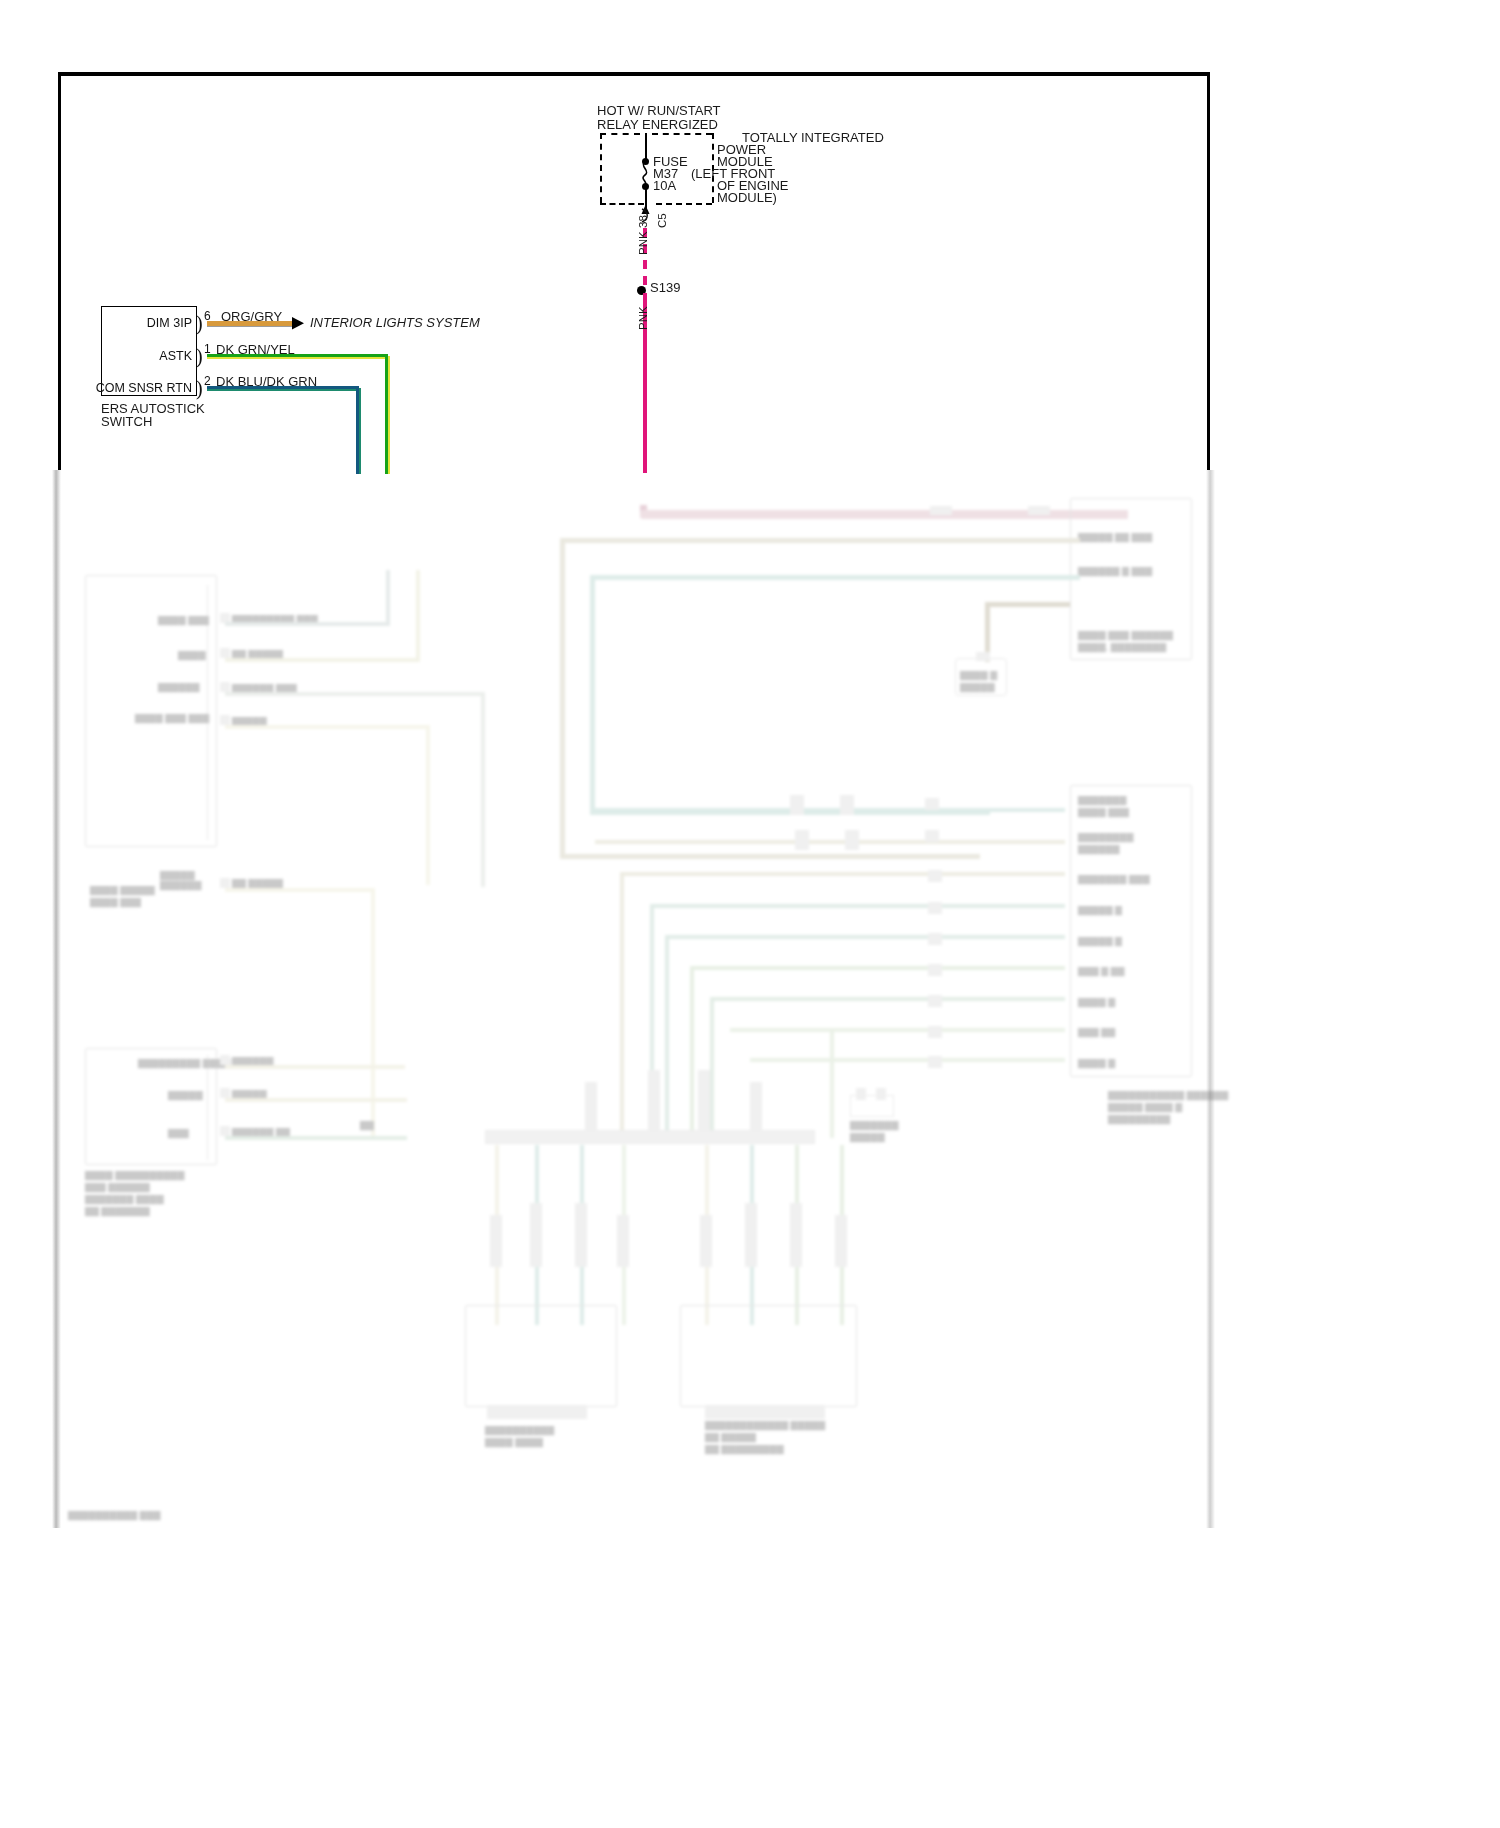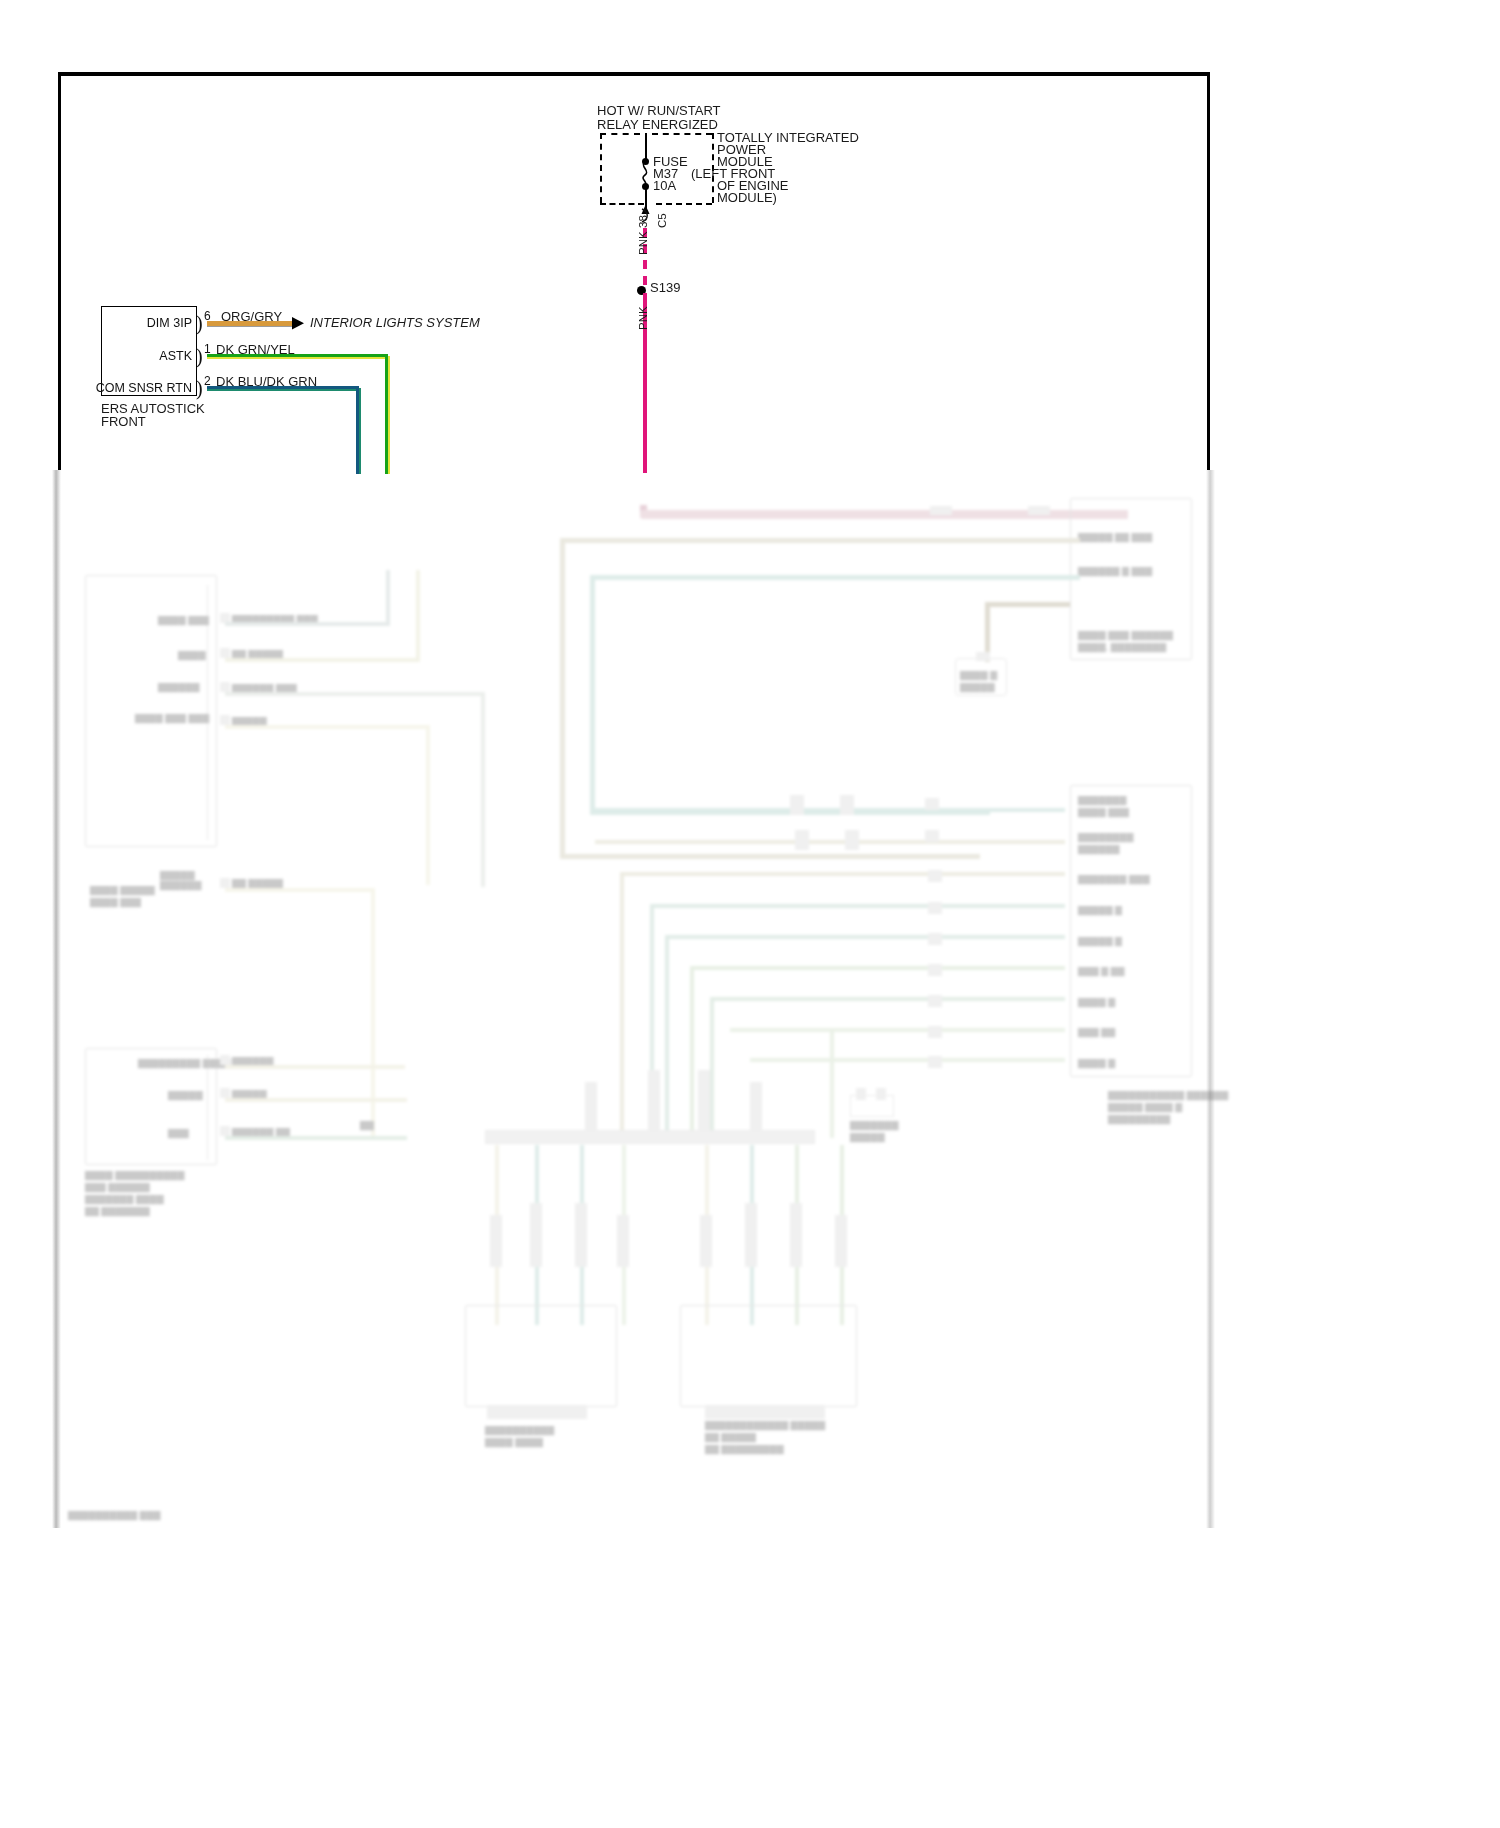--- a/index.html
+++ b/index.html
@@ -84,21 +84,21 @@
 
   <svg class="abs" style="left:636px;top:162px;" width="20" height="24">
     <path d="M9,0 C3,4 15,9 9,13 C3,17 13,20 9,24" stroke="#000" stroke-width="1.6" fill="none"></path>
   </svg>
   <div class="fuse-dot" style="left:642px;top:183px;"></div>
 
   <div class="abs txt" style="left:653px;top:155px;">FUSE</div>
   <div class="abs txt" style="left:653px;top:167px;">M37</div>
   <div class="abs txt" style="left:653px;top:179px;">10A</div>
 
-  <div class="abs txt" style="left:717px;top:131px;">TOTALLY INTEGRATED</div>
+  <div class="abs txt" style="left:742px;top:131px;">TOTALLY INTEGRATED</div>
   <div class="abs txt" style="left:717px;top:143px;">POWER</div>
   <div class="abs txt" style="left:717px;top:155px;">MODULE</div>
   <div class="abs txt" style="left:691px;top:167px;">(LEFT FRONT</div>
   <div class="abs txt" style="left:717px;top:179px;">OF ENGINE</div>
   <div class="abs txt" style="left:717px;top:191px;">MODULE)</div>
 
   <div class="blk-line" style="left:645px;top:187px;height:23px;"></div>
   <svg class="abs" style="left:639px;top:202px;" width="14" height="14">
     <path d="M6.5,12 L2.5,3 L10.5,3 Z" fill="#000" transform="rotate(180 6.5 7.5)"></path>
   </svg>
@@ -148,21 +148,21 @@
   <div class="conn-paren" style="left:196px;top:378px;">)</div>
   <div class="pinnum" style="left:204px;top:374px;">2</div>
   <div class="abs txt" style="left:216px;top:375px;">DK BLU/DK GRN</div>
 
   <div class="w" style="left:207px;top:386px;width:152px;height:3px;background:#13587F;"></div>
   <div class="w" style="left:207px;top:389px;width:152px;height:1.6px;background:#1E8B6E;"></div>
   <div class="w" style="left:356px;top:386px;width:3px;height:88px;background:#13587F;"></div>
   <div class="w" style="left:359px;top:388px;width:1.6px;height:86px;background:#1E8B6E;"></div>
 
   <div class="abs txt" style="left:101px;top:402px;">ERS AUTOSTICK</div>
-  <div class="abs txt" style="left:101px;top:415px;">FRONT</div>
+  <div class="abs txt" style="left:101px;top:415px;">SWITCH</div>
 
   <div class="abs" id="grey-left"></div>
   <div class="abs" id="grey-right"></div>
 
   <div id="faded">
 
     <div class="fw" style="left:590px;top:35px;width:7px;height:10px;background:#F07FA6;"></div>
     <div class="fw" style="left:590px;top:40px;width:450px;height:9px;background:#F4A9BE;border-radius:3px;"></div>
     <div class="fw" style="left:1018px;top:40px;width:60px;height:9px;background:#F4A9BE;"></div>
     <div class="fcap" style="left:880px;top:36px;width:22px;height:9px;"></div>

